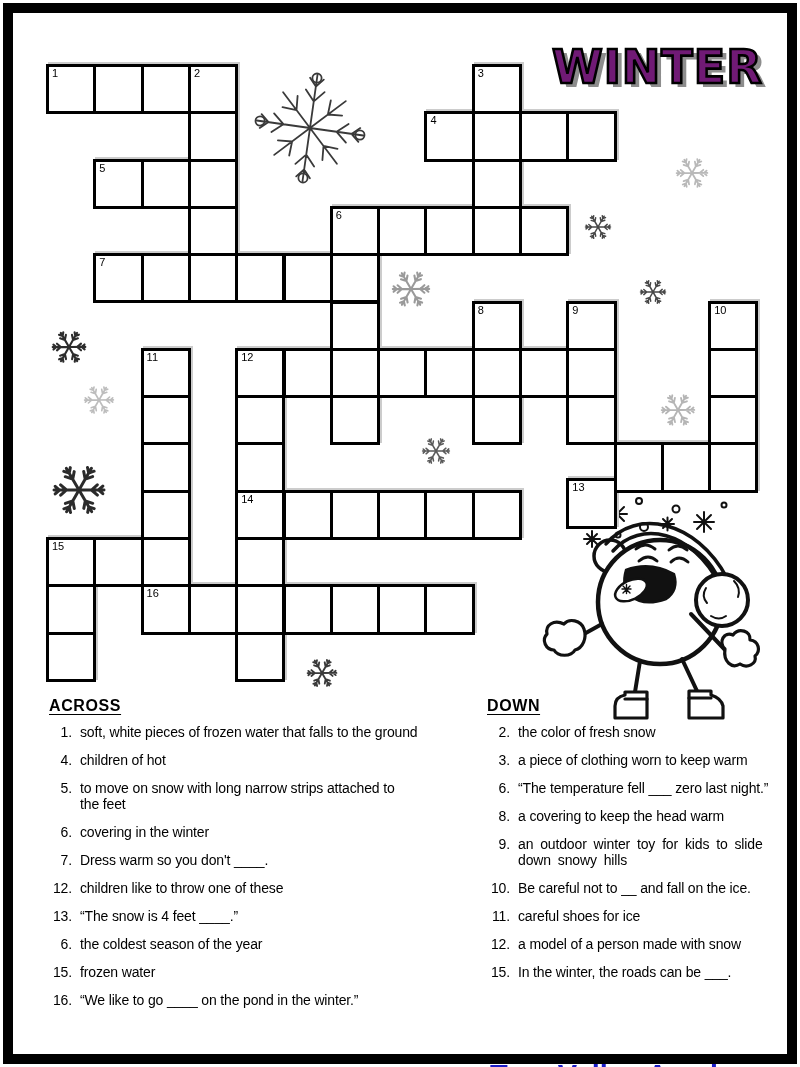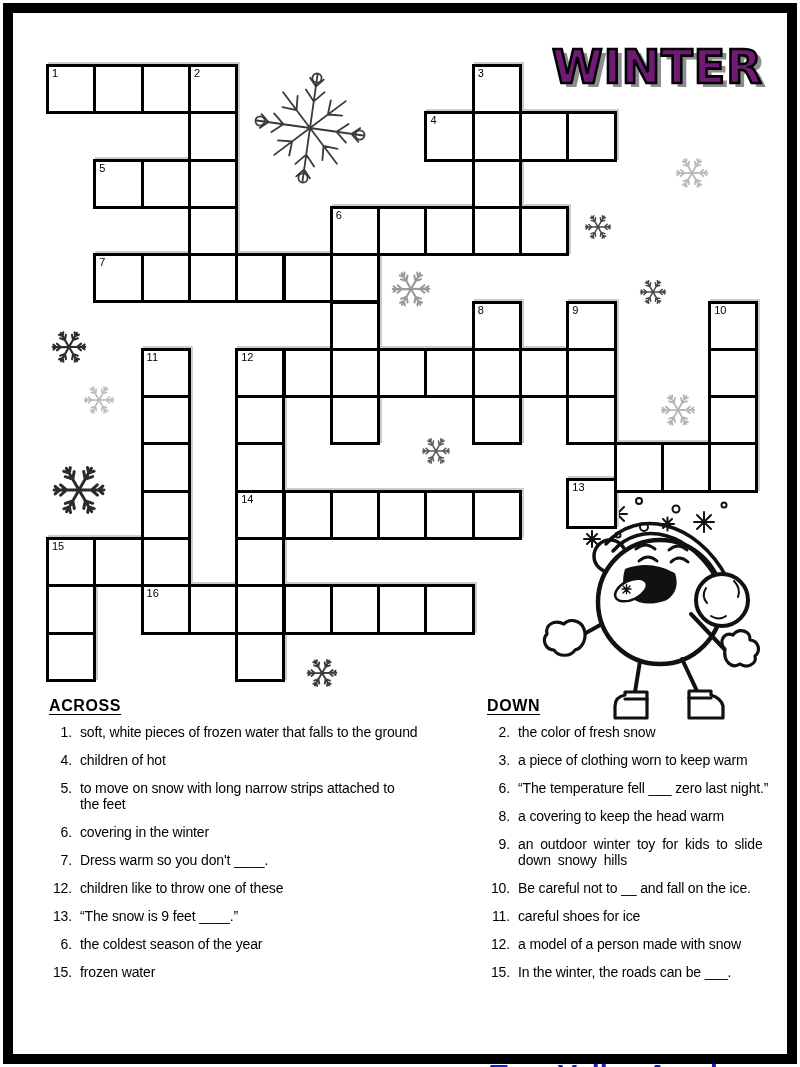--- a/index.html
+++ b/index.html
@@ -280,29 +280,33 @@
         <div class="clue">
           <span class="clue-num">7.</span>
           <span class="clue-text">Dress warm so you don't ____.</span>
         </div>
         <div class="clue">
           <span class="clue-num">12.</span>
           <span class="clue-text">children like to throw one of these</span>
         </div>
         <div class="clue">
           <span class="clue-num">13.</span>
-          <span class="clue-text">“The snow is 9 feet ____.”</span>
+          <span class="clue-text">“The snow is 4 feet ____.”</span>
         </div>
         <div class="clue">
           <span class="clue-num">6.</span>
           <span class="clue-text">the coldest season of the year</span>
         </div>
         <div class="clue">
           <span class="clue-num">15.</span>
           <span class="clue-text">frozen water</span>
+        </div>
+        <div class="clue">
+          <span class="clue-num">16.</span>
+          <span class="clue-text">“We like to go ____ on the pond in the winter.”</span>
         </div>
       </div>
   </div>
 
   <div id="down" class="clue-col">
     <div class="clue-header">DOWN</div>
     <div class="clue-list">
         <div class="clue">
           <span class="clue-num">2.</span>
           <span class="clue-text">the color of fresh snow</span>

